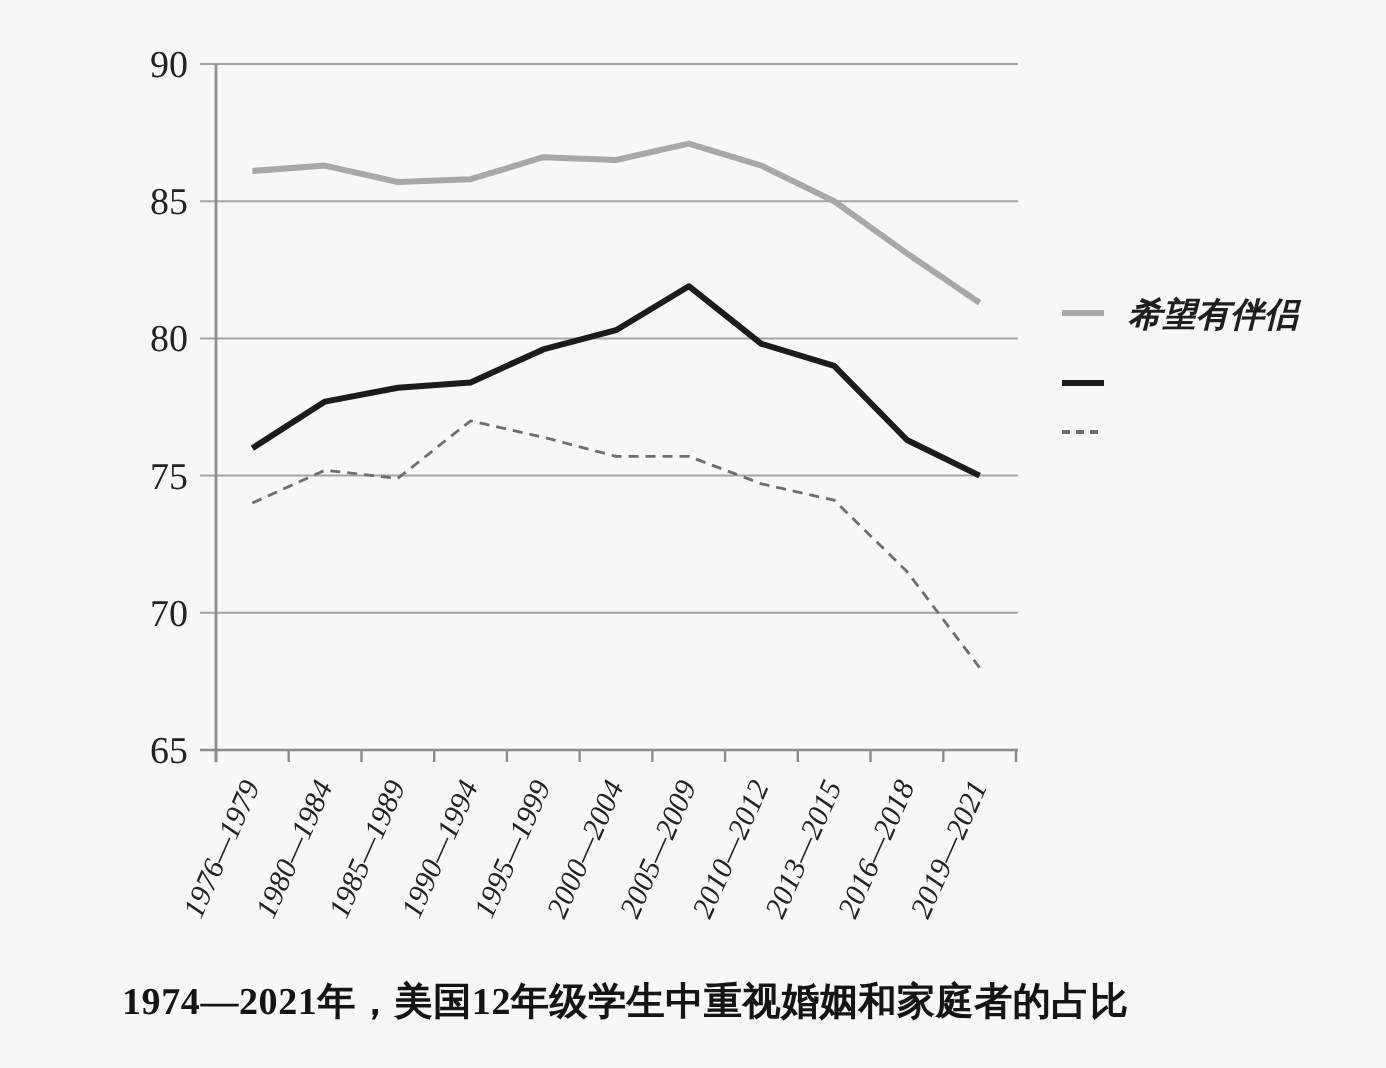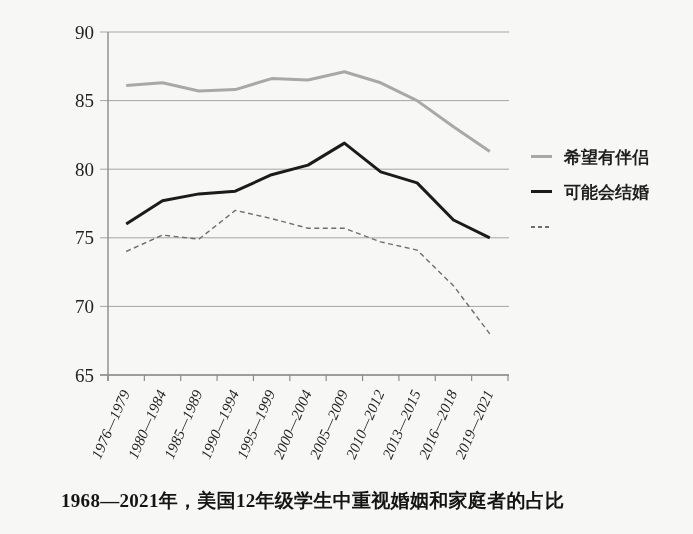--- a/index.html
+++ b/index.html
@@ -11,20 +11,21 @@
   svg .ytick{font-family:"Liberation Serif","DejaVu Serif",serif;font-size:19px;fill:#222;}
   svg .xtick{font-family:"Liberation Serif","DejaVu Serif",serif;font-style:italic;font-size:15px;fill:#222;}
   .legend{
     position:absolute;left:531px;top:147px;
     display:flex;flex-direction:column;gap:13px;
   }
   .legend-item{
     display:flex;align-items:flex-start;gap:12px;
     color:#1e1e1e;font-size:17px;font-weight:600;line-height:1.3;
     font-family:"Liberation Serif","DejaVu Serif",serif;
+    font-style:italic;
   }
   .swatch{width:21px;height:3px;flex:none;margin-top:8px;}
   .legend-label{max-width:90px;word-break:break-all;}
   .caption{
     position:absolute;left:61px;top:488px;width:560px;
     font-size:19px;font-weight:bold;color:#141414;letter-spacing:.3px;
     font-family:"Liberation Serif","DejaVu Serif",serif;
   }
 </style>
 </head>
@@ -75,22 +76,21 @@
       <text transform="translate(493.8,393) rotate(-66)" text-anchor="end" class="xtick">2019—2021</text>
     </svg>
 
   <div class="legend">
     <div class="legend-item">
       <span class="swatch" style="height: 3px; background: rgb(168, 168, 168);"></span>
       <span class="legend-label">希望有伴侣</span>
     </div>
     <div class="legend-item">
       <span class="swatch" style="height: 3px; background: rgb(27, 27, 27);"></span>
-      <span class="legend-label">可能会结婚</span>
     </div>
     <div class="legend-item">
       <span class="swatch" style="height: 2px; margin-top: 9px; background: repeating-linear-gradient(90deg, rgb(110, 110, 110) 0px, rgb(110, 110, 110) 4px, transparent 4px, transparent 7px);"></span>
     </div>
   </div>
 
-  <div class="caption">1968—2021年，美国12年级学生中重视婚姻和家庭者的占比</div>
+  <div class="caption">1974—2021年，美国12年级学生中重视婚姻和家庭者的占比</div>
 
 </div>
 
 </body></html>

